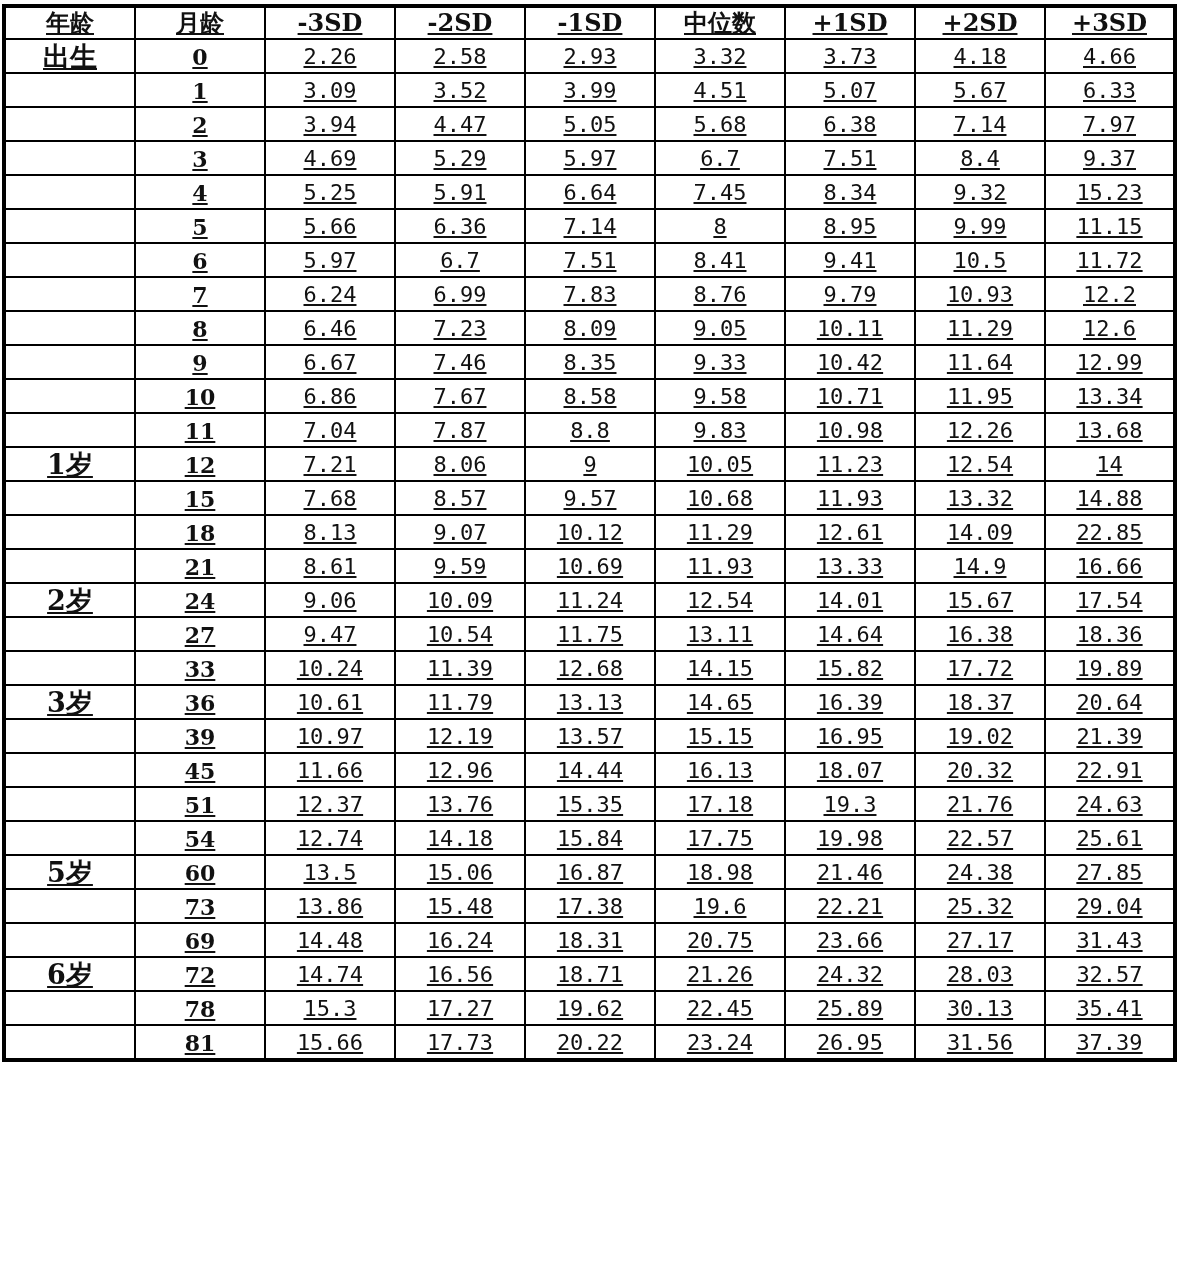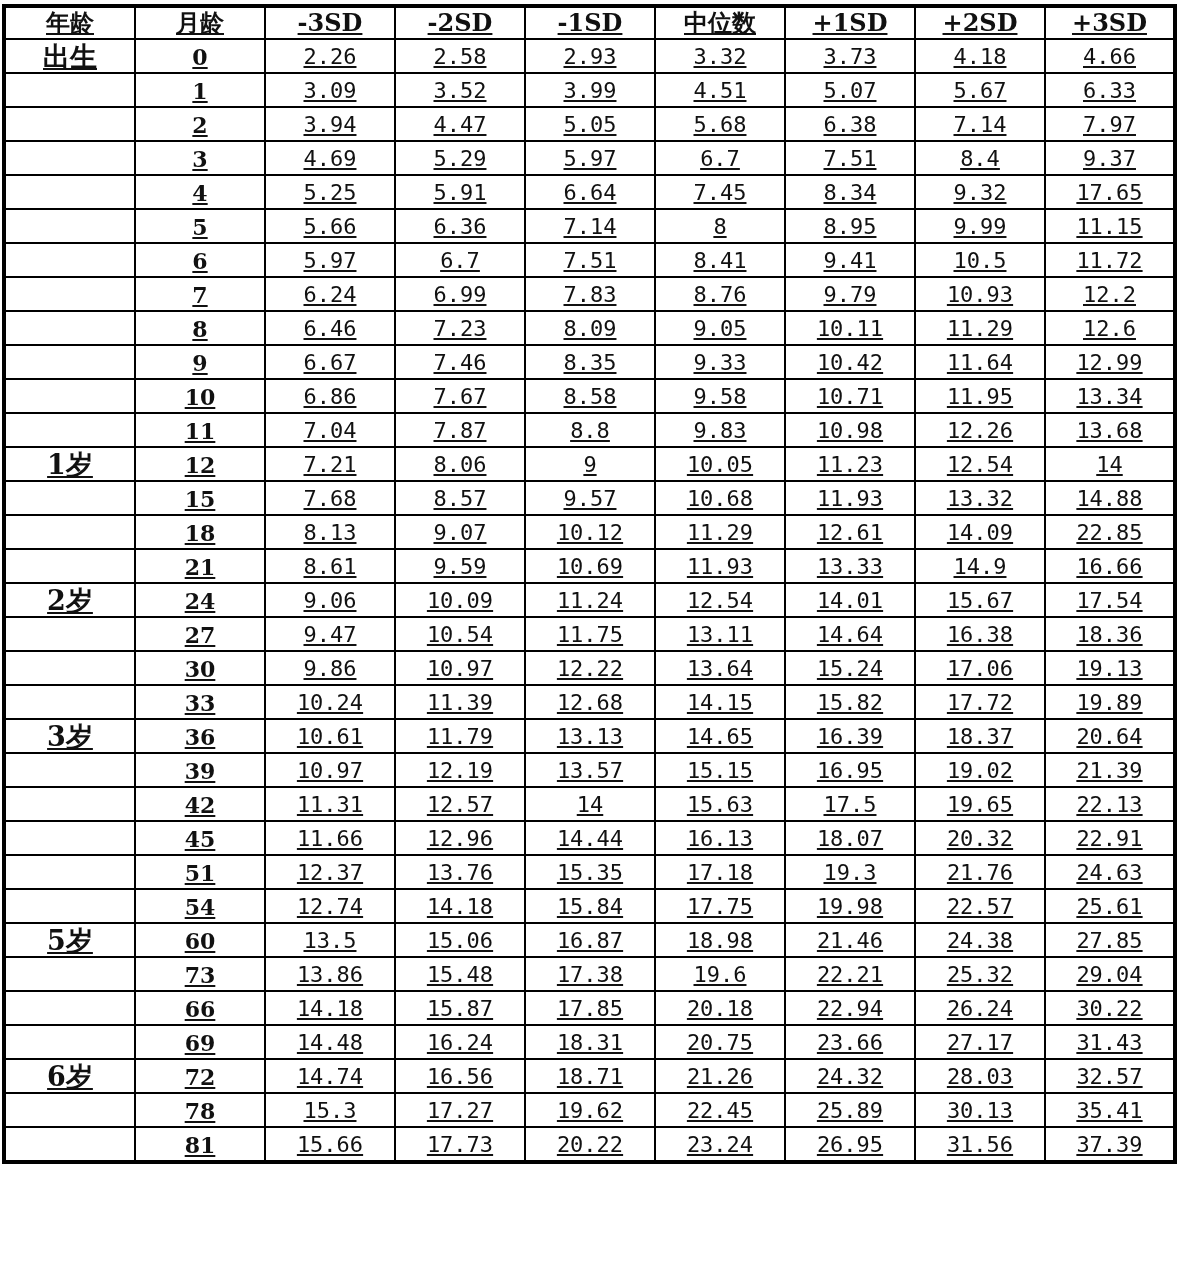--- a/index.html
+++ b/index.html
@@ -134,21 +134,21 @@
         </tr>
         <tr>
           <td class="year empty"></td>
           <td class="month">4</td>
           <td class="val">5.25</td>
           <td class="val">5.91</td>
           <td class="val">6.64</td>
           <td class="val">7.45</td>
           <td class="val">8.34</td>
           <td class="val">9.32</td>
-          <td class="val">17.65</td>
+          <td class="val">15.23</td>
         </tr>
         <tr>
           <td class="year empty"></td>
           <td class="month">5</td>
           <td class="val">5.66</td>
           <td class="val">6.36</td>
           <td class="val">7.14</td>
           <td class="val">8</td>
           <td class="val">8.95</td>
           <td class="val">9.99</td>
@@ -281,31 +281,20 @@
           <td class="val">9.47</td>
           <td class="val">10.54</td>
           <td class="val">11.75</td>
           <td class="val">13.11</td>
           <td class="val">14.64</td>
           <td class="val">16.38</td>
           <td class="val">18.36</td>
         </tr>
         <tr>
           <td class="year empty"></td>
-          <td class="month">30</td>
-          <td class="val">9.86</td>
-          <td class="val">10.97</td>
-          <td class="val">12.22</td>
-          <td class="val">13.64</td>
-          <td class="val">15.24</td>
-          <td class="val">17.06</td>
-          <td class="val">19.13</td>
-        </tr>
-        <tr>
-          <td class="year empty"></td>
           <td class="month">33</td>
           <td class="val">10.24</td>
           <td class="val">11.39</td>
           <td class="val">12.68</td>
           <td class="val">14.15</td>
           <td class="val">15.82</td>
           <td class="val">17.72</td>
           <td class="val">19.89</td>
         </tr>
         <tr>
@@ -325,31 +314,20 @@
           <td class="val">10.97</td>
           <td class="val">12.19</td>
           <td class="val">13.57</td>
           <td class="val">15.15</td>
           <td class="val">16.95</td>
           <td class="val">19.02</td>
           <td class="val">21.39</td>
         </tr>
         <tr>
           <td class="year empty"></td>
-          <td class="month">42</td>
-          <td class="val">11.31</td>
-          <td class="val">12.57</td>
-          <td class="val">14</td>
-          <td class="val">15.63</td>
-          <td class="val">17.5</td>
-          <td class="val">19.65</td>
-          <td class="val">22.13</td>
-        </tr>
-        <tr>
-          <td class="year empty"></td>
           <td class="month">45</td>
           <td class="val">11.66</td>
           <td class="val">12.96</td>
           <td class="val">14.44</td>
           <td class="val">16.13</td>
           <td class="val">18.07</td>
           <td class="val">20.32</td>
           <td class="val">22.91</td>
         </tr>
         <tr>
@@ -391,31 +369,20 @@
           <td class="val">13.86</td>
           <td class="val">15.48</td>
           <td class="val">17.38</td>
           <td class="val">19.6</td>
           <td class="val">22.21</td>
           <td class="val">25.32</td>
           <td class="val">29.04</td>
         </tr>
         <tr>
           <td class="year empty"></td>
-          <td class="month">66</td>
-          <td class="val">14.18</td>
-          <td class="val">15.87</td>
-          <td class="val">17.85</td>
-          <td class="val">20.18</td>
-          <td class="val">22.94</td>
-          <td class="val">26.24</td>
-          <td class="val">30.22</td>
-        </tr>
-        <tr>
-          <td class="year empty"></td>
           <td class="month">69</td>
           <td class="val">14.48</td>
           <td class="val">16.24</td>
           <td class="val">18.31</td>
           <td class="val">20.75</td>
           <td class="val">23.66</td>
           <td class="val">27.17</td>
           <td class="val">31.43</td>
         </tr>
         <tr>

